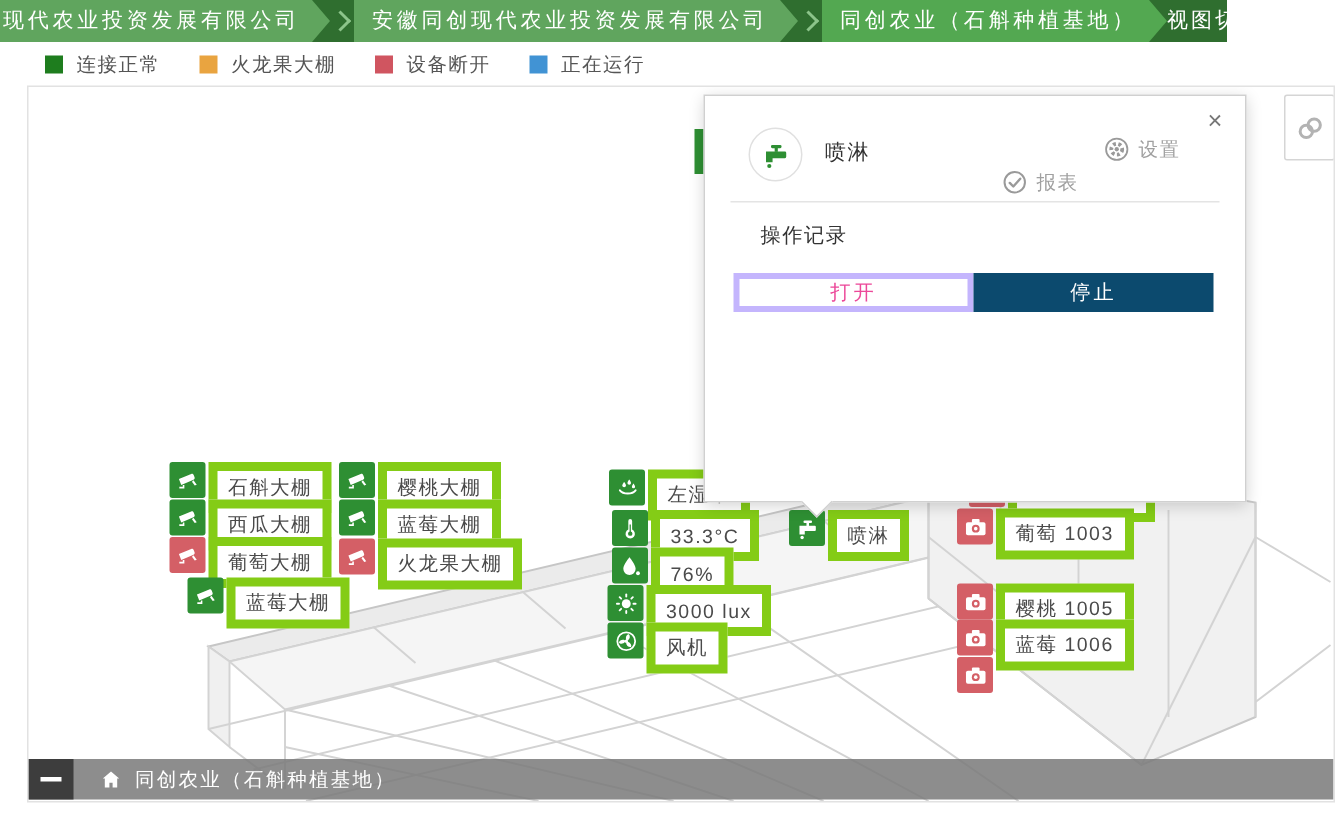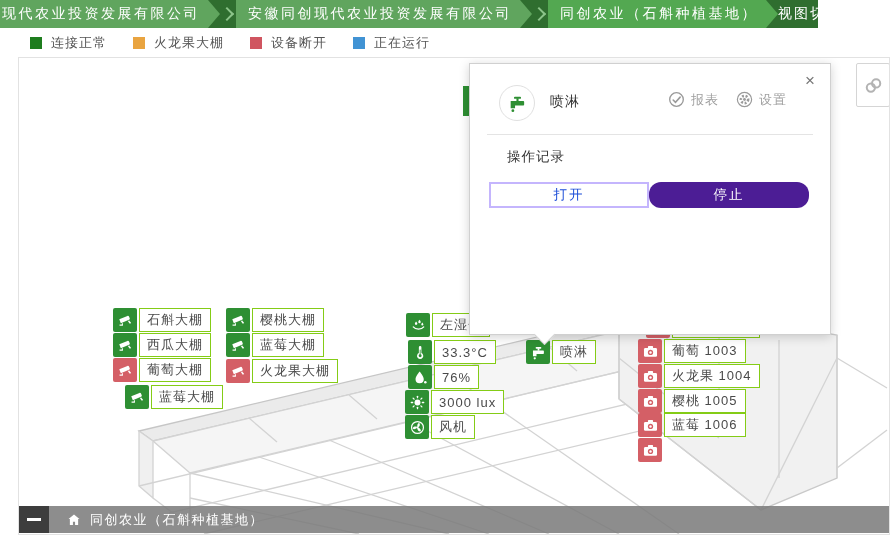--- a/index.html
+++ b/index.html
@@ -30,48 +30,48 @@
   .content{position:absolute;left:18px;top:57px;width:870px;height:476px;background:#fff;
            border:1px solid #e2e2e2;box-sizing:content-box;overflow:hidden;}
   .scene-svg{position:absolute;left:0;top:0;z-index:1;}
 
   
   .tag{position:absolute;display:flex;align-items:stretch;gap:2px;z-index:10;cursor:pointer;}
   .tag-ic{width:24px;height:24px;border-radius:2px;display:flex;align-items:center;
           justify-content:center;flex:none;}
   .tag-ic.green{background:#2e8f33;}
   .tag-ic.red{background:#d45f66;}
-  .tag-tx{background:#fff;border:1px solid #84cc16;height:22px;display:flex;align-items:center;
+  .tag-tx{background:#fff;border:6px solid #84cc16;height:22px;display:flex;align-items:center;
           padding:0 7px;font-size:13px;color:#4a4a4a;letter-spacing:1px;white-space:nowrap;}
   .tag svg{width:17px;height:17px;}
   .tag.obscured{z-index:5;}
   .hidden-green{position:absolute;left:444px;top:28px;width:10px;height:30px;background:#2e8f33;z-index:5;}
 
   
   .popup{position:absolute;left:450px;top:5px;width:360px;height:270px;background:#fff;
          border:1px solid #d0d0d0;box-shadow:0 2px 10px rgba(0,0,0,.18);z-index:50;}
   .popup-arrow{position:absolute;left:67px;bottom:-8px;width:14px;height:14px;background:#fff;
                border-right:1px solid #d0d0d0;border-bottom:1px solid #d0d0d0;transform:rotate(45deg);}
   .pp-avatar{position:absolute;left:29px;top:21px;width:34px;height:34px;border-radius:50%;
              border:1px solid #e0e0e0;display:flex;align-items:center;justify-content:center;}
   .pp-avatar svg{width:21px;height:21px;}
   .pp-title{position:absolute;left:80px;top:29px;font-size:14px;color:#333;letter-spacing:1px;}
   .pp-hbtn{position:absolute;top:26px;display:flex;align-items:center;gap:5px;font-size:13px;
            color:#a0a0a0;cursor:pointer;letter-spacing:1px;}
   .pp-hbtn svg{width:19px;height:19px;}
-  .pp-report{left:197px;}
+  .pp-report{left:197px;margin-top:22px;}
   .pp-settings{left:265px;}
   .pp-close{position:absolute;right:13px;top:6px;font-size:17px;color:#777;cursor:pointer;
             line-height:1;padding:2px;}
   .pp-divider{position:absolute;left:17px;top:70px;width:326px;height:0;border-top:1px solid #e4e4e4;}
   .pp-section{position:absolute;left:25px;top:84px;font-size:13.5px;color:#333;letter-spacing:1px;margin-left:12px;}
   .pp-btn{position:absolute;top:118px;width:160px;height:26px;display:flex;align-items:center;
           justify-content:center;font-size:13.5px;letter-spacing:2px;cursor:pointer;box-sizing:border-box;}
-  .pp-open{left:19px;background:#fff;border:2px solid #c4b5fd;color:#1d4ed8;}
-  .pp-stop{left:179px;background:#4c1d95;color:#fff;border-radius:12px;}
+  .pp-open{left:19px;background:#fff;border:4px solid #c4b5fd;color:#ec4899;}
+  .pp-stop{left:179px;background:#0c4a6e;color:#fff;}
 
   
   .link-btn{position:absolute;left:837px;top:5px;width:32px;height:42px;background:#fff;
             border:1px solid #d5d5d5;border-radius:2px;display:flex;align-items:center;
             justify-content:center;z-index:50;cursor:pointer;}
   .link-btn svg{width:21px;height:21px;}
 
   
   .bbar{position:absolute;left:0;top:448px;width:870px;height:27px;
         background:rgba(122,122,122,.86);display:flex;align-items:center;z-index:30;}
@@ -336,28 +336,20 @@
     <span class="tag-tx" style="width:72px"></span>
   </div>
   <div class="tag" style="left:619px;top:281px">
     <span class="tag-ic red">
         <svg viewBox="0 0 24 24">
           <use href="#i-photo"></use>
         </svg>
       </span>
     <span class="tag-tx">葡萄 1003</span>
   </div>
-  <div class="tag" style="left:619px;top:306px">
-    <span class="tag-ic red">
-        <svg viewBox="0 0 24 24">
-          <use href="#i-photo"></use>
-        </svg>
-      </span>
-    <span class="tag-tx">火龙果 1004</span>
-  </div>
   <div class="tag" style="left:619px;top:331px">
     <span class="tag-ic red">
         <svg viewBox="0 0 24 24">
           <use href="#i-photo"></use>
         </svg>
       </span>
     <span class="tag-tx">樱桃 1005</span>
   </div>
   <div class="tag" style="left:619px;top:355px">
     <span class="tag-ic red">

